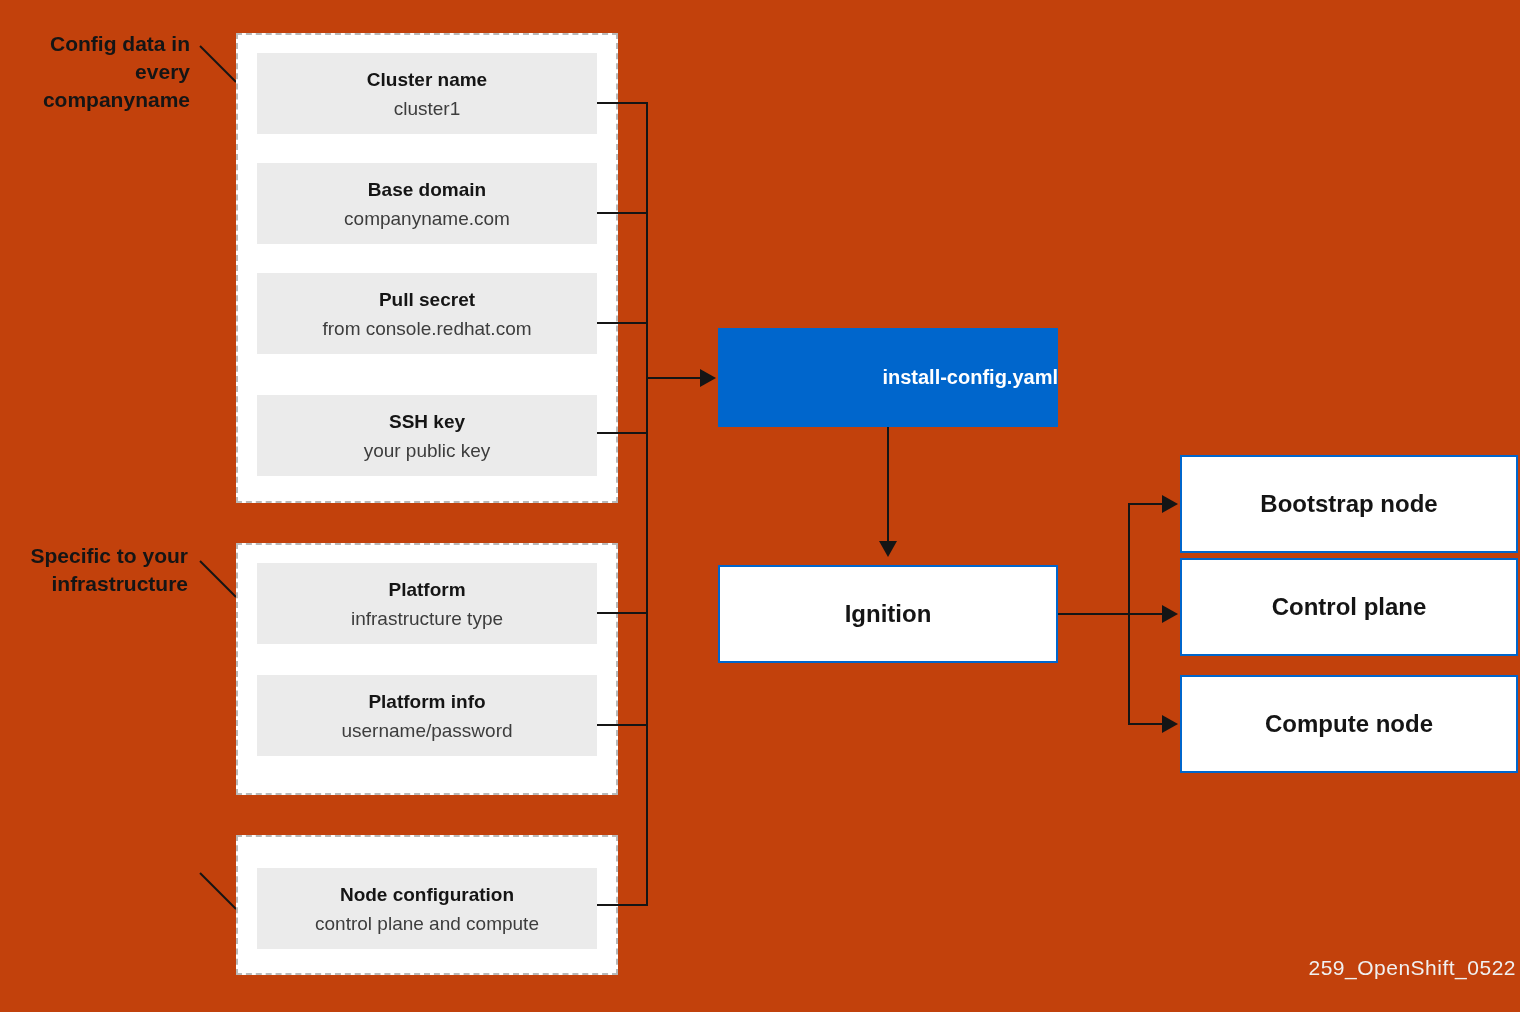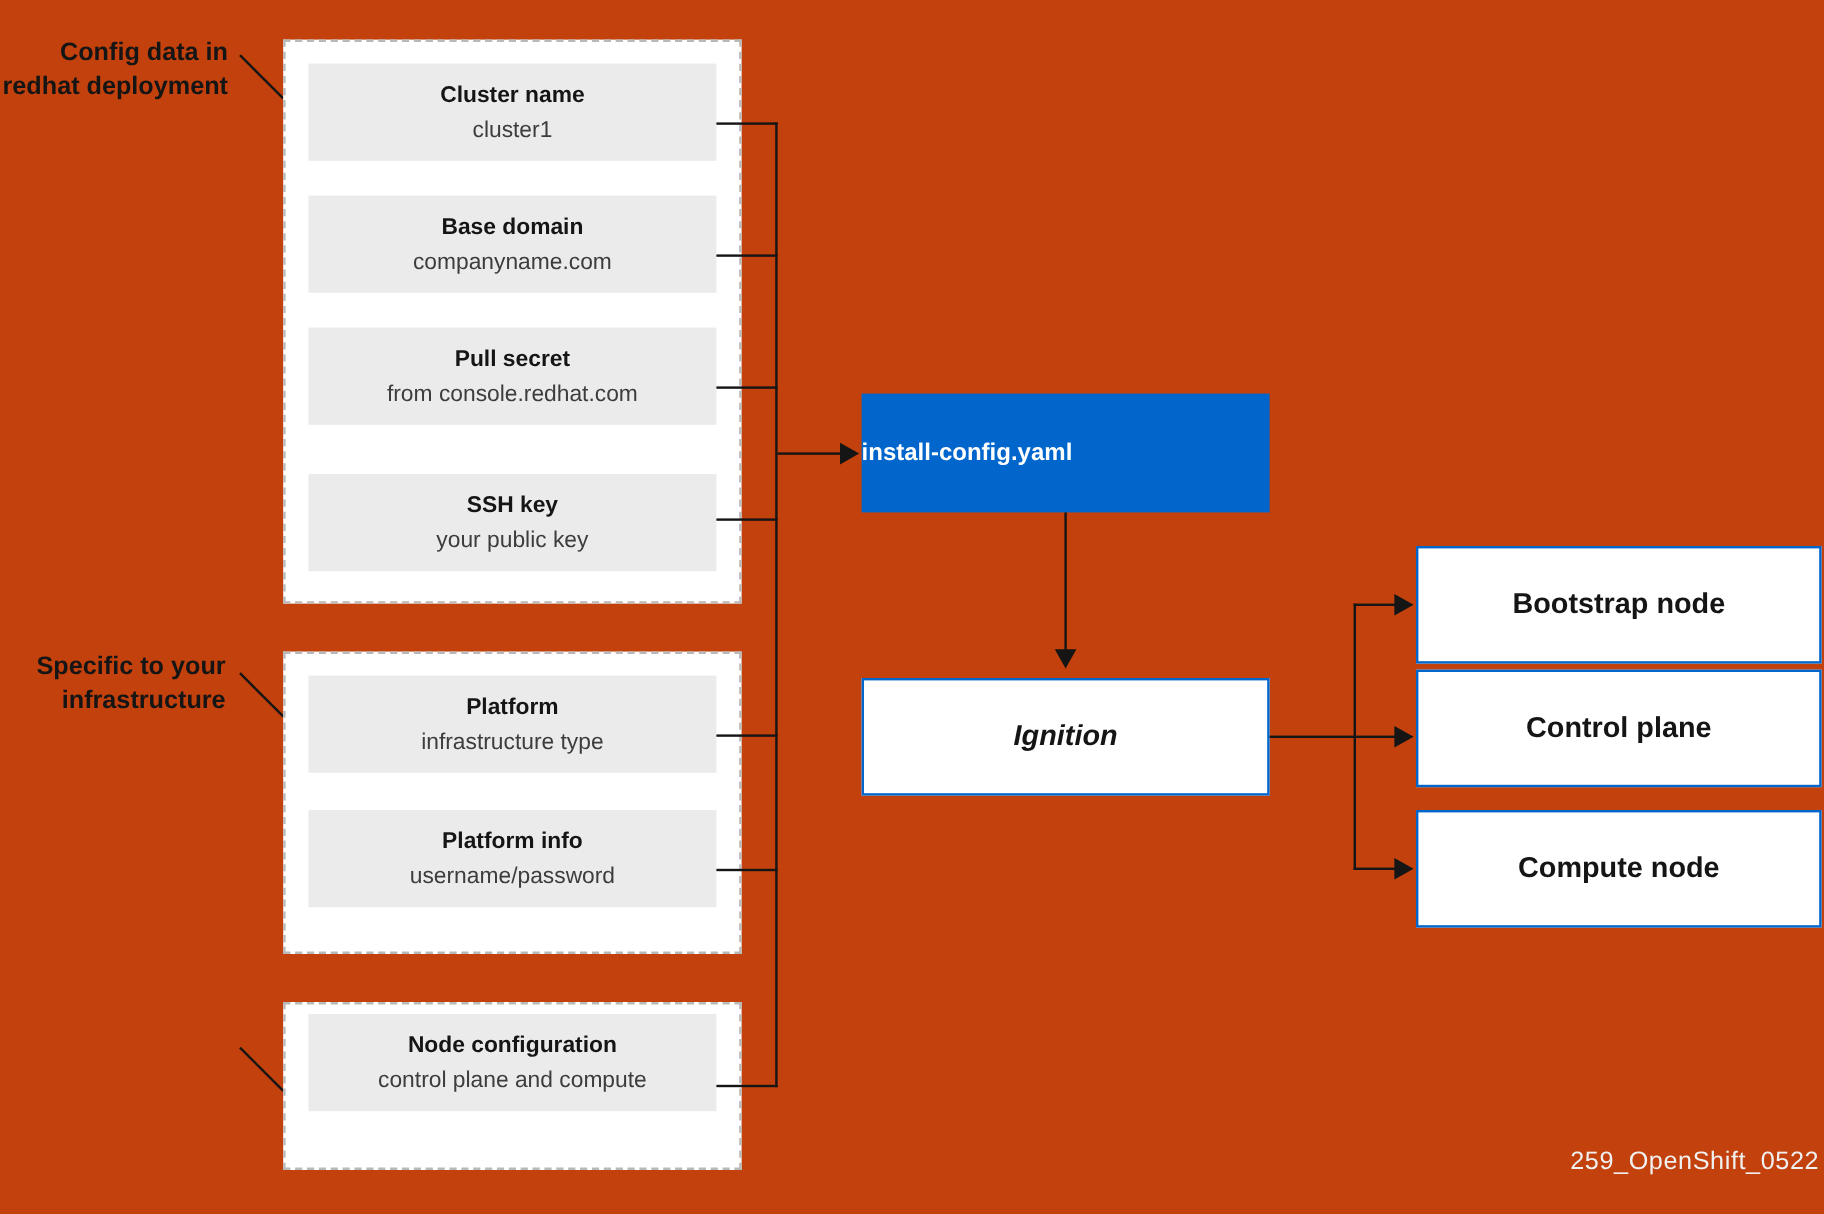--- a/index.html
+++ b/index.html
@@ -42,21 +42,21 @@
     justify-content: center;
     text-align: center;
   }
   .gray-box .title   { font-size: 19px; font-weight: 700; color: #151515; line-height: 29px; }
   .gray-box .subtitle{ font-size: 19px; font-weight: 400; color: #3d3d3d; line-height: 29px; text-align: center; }
   .blue-box {
     position: absolute;
     left: 718px; top: 328px;
     width: 340px; height: 99px;
     background: #0066cc;
-    display: flex; align-items: center; justify-content: flex-start;
+    display: flex; align-items: center; justify-content: flex-end;
     color: #ffffff; font-size: 20px; font-weight: 700;
   }
   .outline-box {
     position: absolute;
     border: 2px solid #0066cc;
     box-sizing: border-box;
     background: #ffffff;
     display: flex; align-items: center; justify-content: center;
     color: #151515; font-size: 24px; font-weight: 700;
   }
@@ -89,21 +89,21 @@
 <div class="canvas">
 
   <svg class="overlay" viewBox="0 0 1520 1012" xmlns="http://www.w3.org/2000/svg">
     <line x1="200" y1="46" x2="236" y2="82" stroke="#151515" stroke-width="2"></line>
     <line x1="200" y1="561" x2="236" y2="597" stroke="#151515" stroke-width="2"></line>
     <line x1="200" y1="873" x2="236" y2="909" stroke="#151515" stroke-width="2"></line>
   </svg>
 
   <div class="annot" style="left:0; top:30px; width:190px;">
     <div>Config data in</div>
-    <div>redhat deployment</div>
+    <div>every companyname</div>
   </div>
   <div class="annot" style="left:0; top:542px; width:188px;">
     <div>Specific to your</div>
     <div>infrastructure</div>
   </div>
 
   <div class="group" style="left:236px; top:33px; width:382px; height:470px;">
     <div class="gray-box" style="top:18px;">
       <div class="title">Cluster name</div>
       <div class="subtitle">cluster1</div>
@@ -127,21 +127,21 @@
       <div class="title">Platform</div>
       <div class="subtitle">infrastructure type</div>
     </div>
     <div class="gray-box" style="top:130px;">
       <div class="title">Platform info</div>
       <div class="subtitle">username/password</div>
     </div>
   </div>
 
   <div class="group" style="left:236px; top:835px; width:382px; height:140px;">
-    <div class="gray-box" style="top:8px;">
+    <div class="gray-box" style="top:31px;">
       <div class="title">Node configuration</div>
       <div class="subtitle">control plane and compute</div>
     </div>
   </div>
 
   <div class="hline" style="left:597px; top:102px; width:51px;"></div>
   <div class="hline" style="left:597px; top:212px; width:51px;"></div>
   <div class="hline" style="left:597px; top:322px; width:51px;"></div>
   <div class="hline" style="left:597px; top:432px; width:51px;"></div>
   <div class="hline" style="left:597px; top:612px; width:51px;"></div>
@@ -153,21 +153,21 @@
   <div class="hline" style="left:648px; top:377px; width:52px;"></div>
   <div class="arrow-right" style="left:700px; top:369px;"></div>
 
   <div class="blue-box">
     <span>install-config.yaml</span>
   </div>
 
   <div class="vline" style="left:887px; top:427px; height:116px;"></div>
   <div class="arrow-down" style="left:879px; top:541px;"></div>
 
-  <div class="outline-box" style="left:718px; top:565px; width:340px; height:98px;font-style:italic;">
+  <div class="outline-box" style="left:718px; top:565px; width:340px; height:98px;">
     <span>Ignition</span>
   </div>
 
   <div class="hline" style="left:1058px; top:613px; width:106px;"></div>
   <div class="vline" style="left:1128px; top:503px; height:222px;"></div>
   <div class="hline" style="left:1128px; top:503px; width:36px;"></div>
   <div class="hline" style="left:1128px; top:723px; width:36px;"></div>
   <div class="arrow-right" style="left:1162px; top:495px;"></div>
   <div class="arrow-right" style="left:1162px; top:605px;"></div>
   <div class="arrow-right" style="left:1162px; top:715px;"></div>

